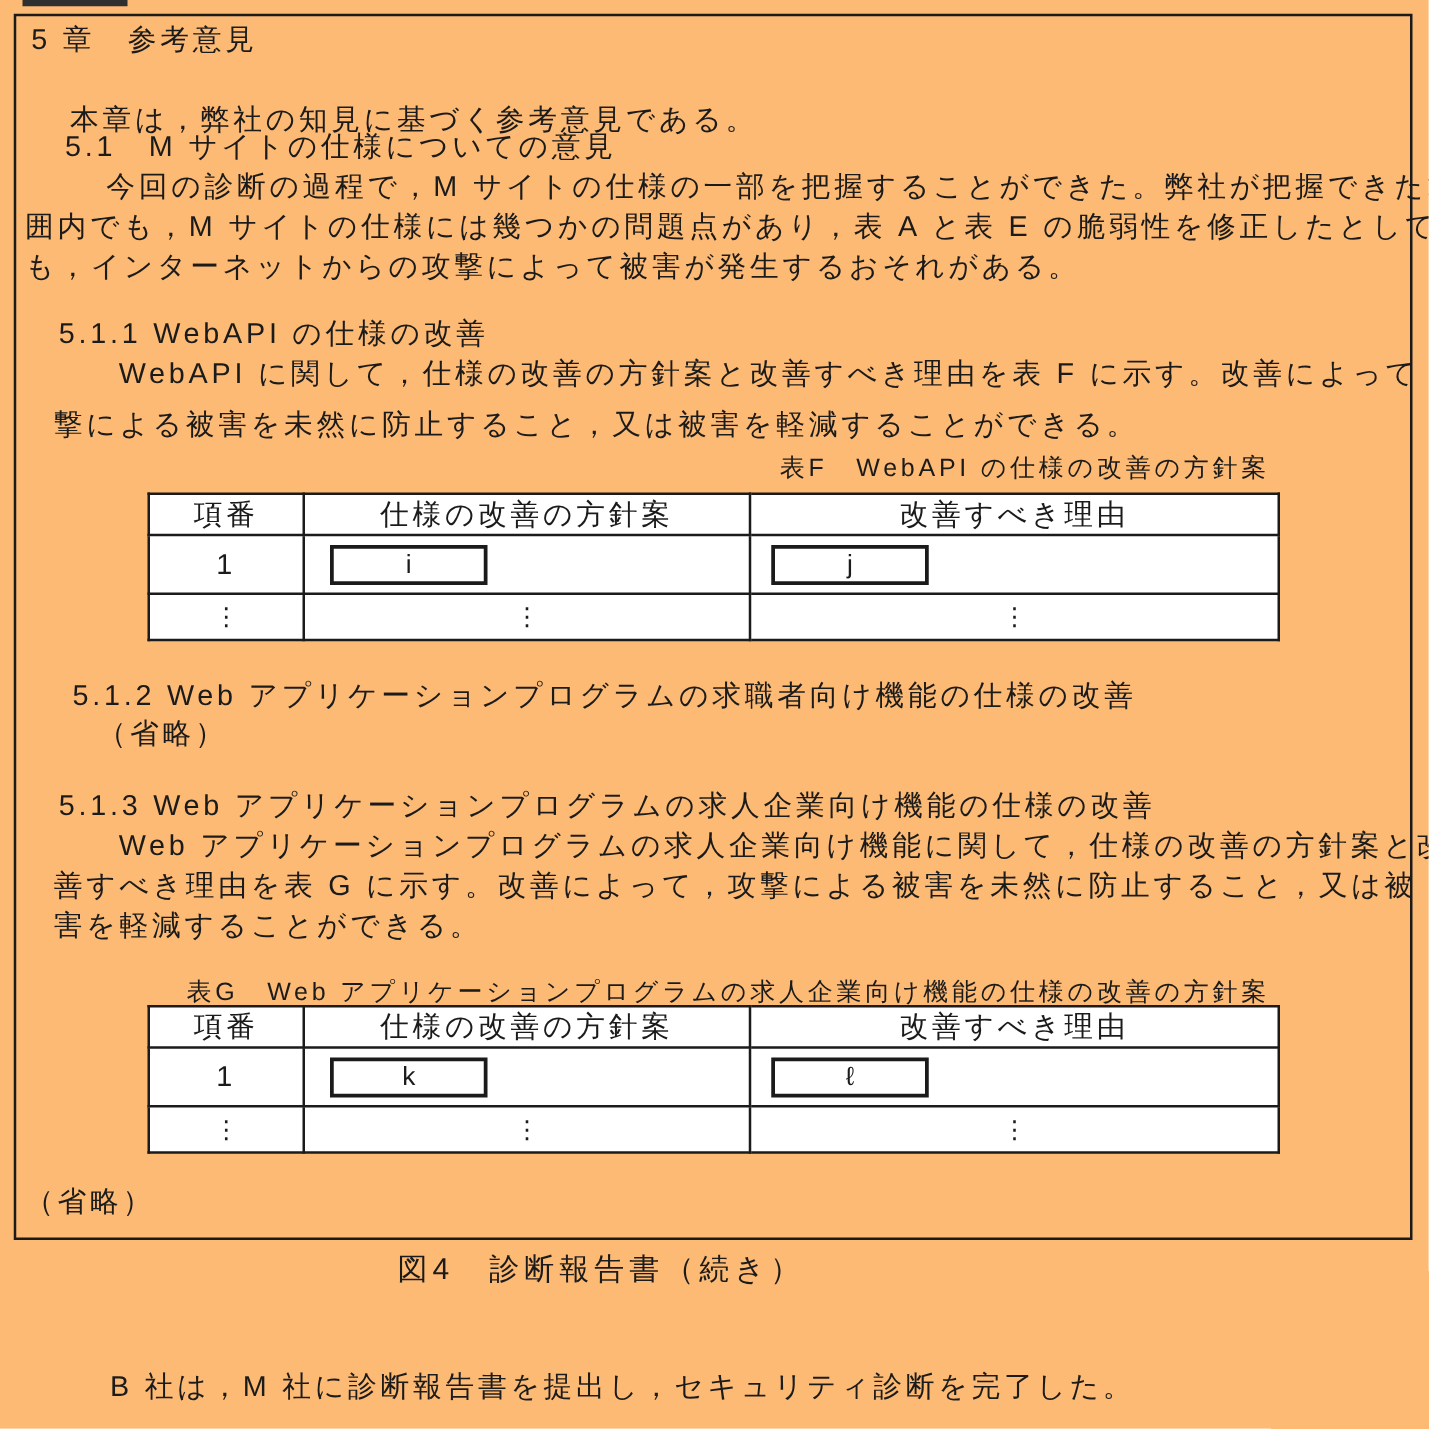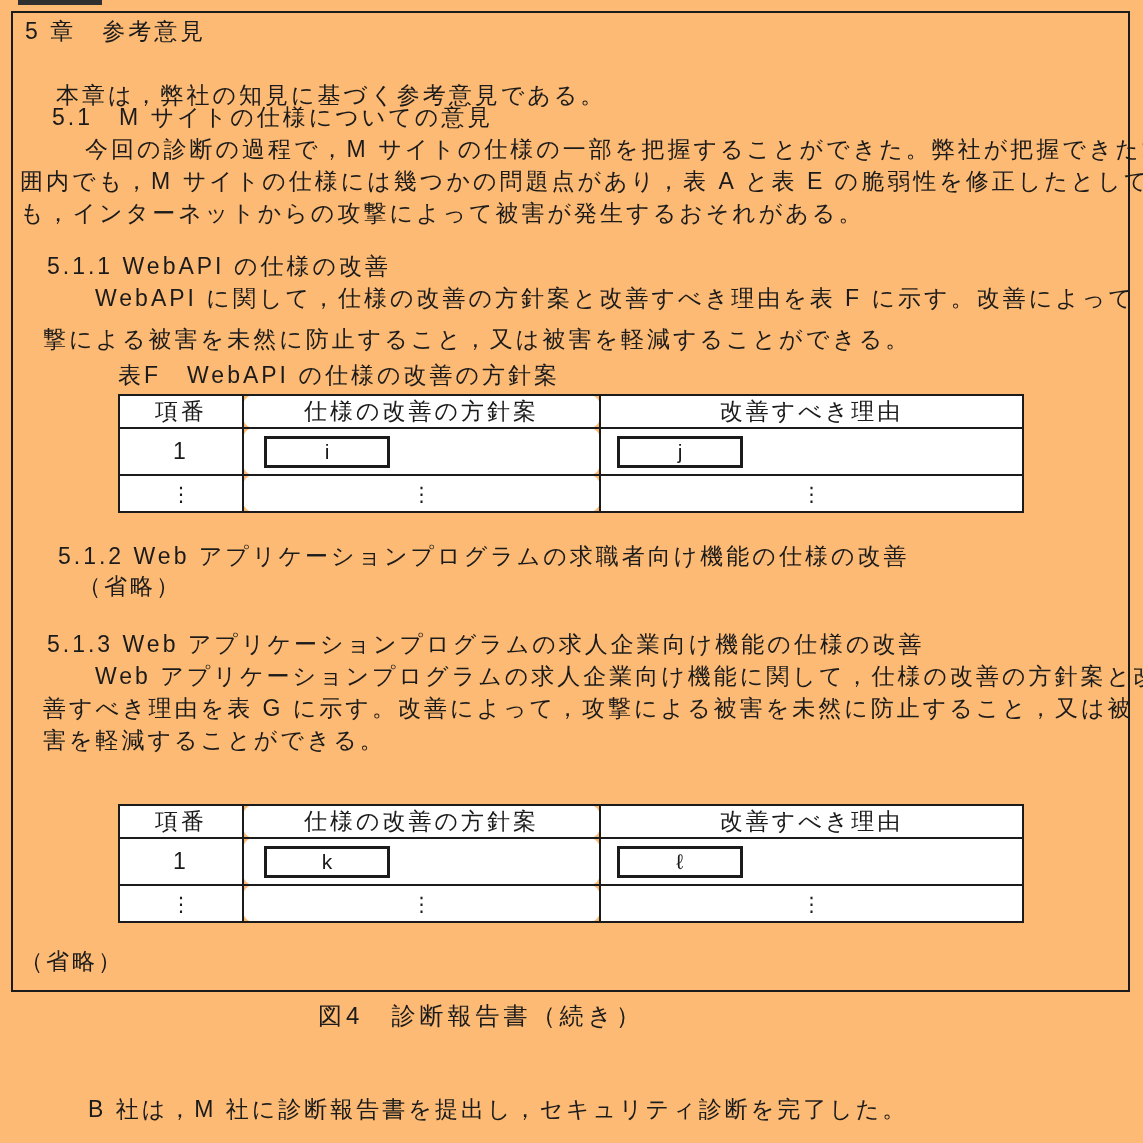--- a/index.html
+++ b/index.html
@@ -13,34 +13,34 @@
     font-size:23px;line-height:30px;letter-spacing:3px;
   }
   .scan-artifact{
     position:absolute;left:18px;top:0;width:84px;height:5px;background:#2f2f2f;
   }
   #report-box{
     position:absolute;left:11px;top:11px;width:1115px;height:977px;
     border:2px solid #1b1b1b;background:transparent;
   }
   .tbl-caption{
-    position:absolute;left:118px;width:898px;text-align:left;
-    font-size:23px;line-height:30px;letter-spacing:3px;white-space:nowrap;
+    position:absolute;left:118px;width:898px;text-align:right;
+    font-size:20px;line-height:30px;letter-spacing:3px;white-space:nowrap;
   }
   table.f-table{
     position:absolute;left:118px;width:898px;
     border-collapse:collapse;table-layout:fixed;
     font-size:23px;letter-spacing:3px;
   }
   table.f-table td,table.f-table th{
     border:2px solid #1b1b1b;padding:0;font-weight:normal;
     vertical-align:middle;background:#ffffff;
   }
   .col-no{width:122px;text-align:center;}
-  .col-policy{width:355px;border-radius:11px;}
+  .col-policy{width:355px;}
   .col-reason{width:421px;margin-left:12px;}
   th.col-policy,th.col-reason{text-align:center;}
   tr.hdr-row{height:16px;padding-left:28px;}
   tr.blank-row{height:47px;}
   tr.dots-row{height:37px;}
   td.cell-no{text-align:center;}
   td.cell-dots{text-align:center;font-size:20px;letter-spacing:0;line-height:14px;}
   .answer-box{
     display:inline-block;margin-left:20px;width:120px;height:26px;
     border:3px solid #1b1b1b;text-align:center;line-height:26px;
@@ -107,20 +107,21 @@
 
   <div class="line" style="left:58px;top:541px;text-align:center;">5.1.2 Web アプリケーションプログラムの求職者向け機能の仕様の改善</div>
   <div class="line" style="left:78px;top:571px;">（省略）</div>
 
   <div class="line" style="left:47px;top:629px;">5.1.3 Web アプリケーションプログラムの求人企業向け機能の仕様の改善</div>
 
   <div class="line" style="left:95px;top:661px;">Web アプリケーションプログラムの求人企業向け機能に関して，仕様の改善の方針案と改</div>
   <div class="line" style="left:43px;top:725px;">害を軽減することができる。</div>
   <div class="line" style="left:43px;top:693px;">善すべき理由を表 G に示す。改善によって，攻撃による被害を未然に防止すること，又は被</div>
 
+  <div class="tbl-caption" style="top:779px;">表G　Web アプリケーションプログラムの求人企業向け機能の仕様の改善の方針案</div>
 
   <table class="f-table" style="top:804px;">
     <tbody>
       <tr class="hdr-row">
         <th class="col-no">項番</th>
         <th class="col-policy">仕様の改善の方針案</th>
         <th class="col-reason">改善すべき理由</th>
       </tr>
       <tr class="blank-row">
         <td class="col-no cell-no">1</td>

